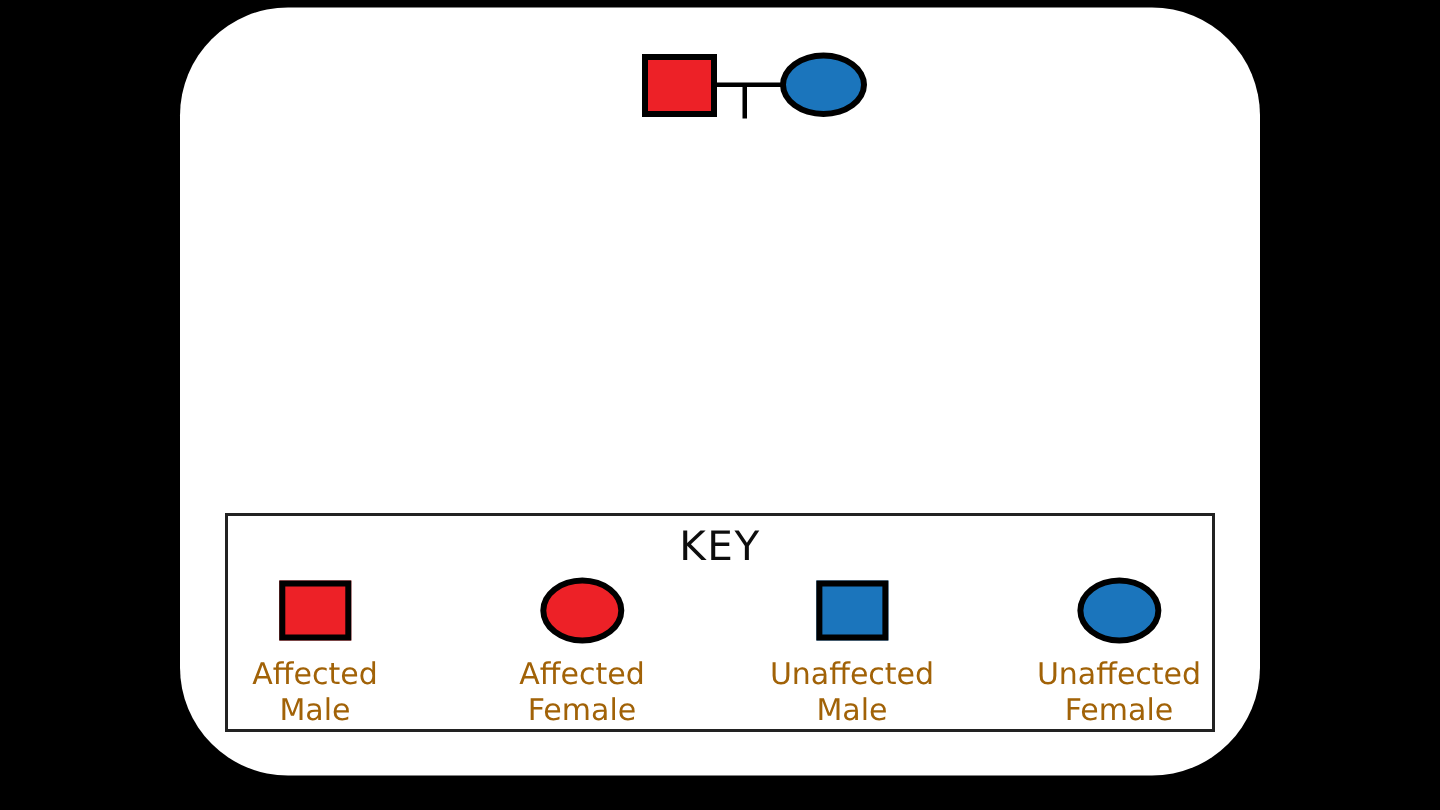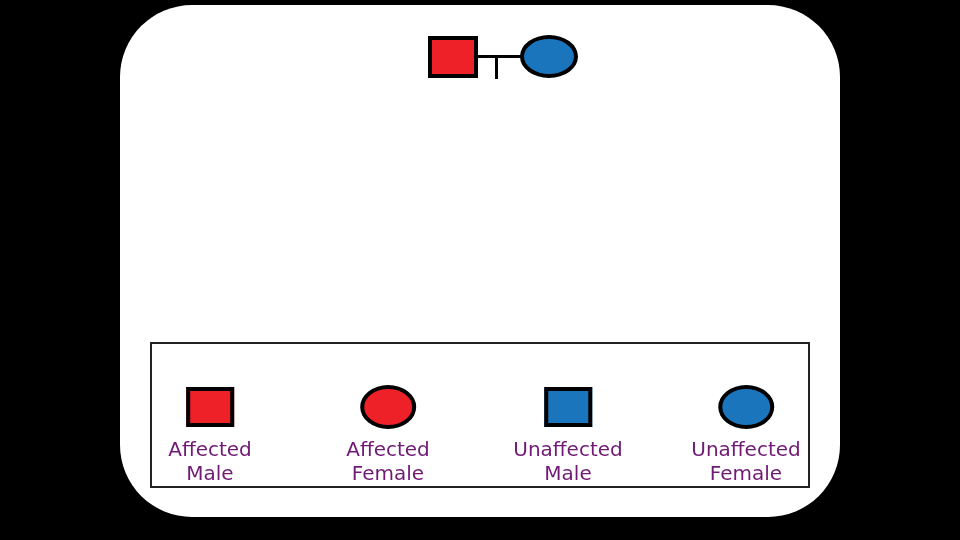--- a/index.html
+++ b/index.html
@@ -110,35 +110,36 @@
     width: 56px;
     height: 44px;
     border-radius: 50%;
   }
   .key-label {
     margin-top: 7px;
     font-size: 20px;
     line-height: 1.2;
     text-align: center;
     white-space: pre-line;
-    color: #701a75;
+    color: #a16207;
   }
 </style>
 </head>
 <body>
 
 <div class="stage">
   <div class="card">
 
     <div class="marriage-line"></div>
     <div class="descent-line"></div>
     <div class="sym couple-square" style="background-color: rgb(237, 33, 39);"></div>
     <div class="sym couple-ellipse" style="background-color: rgb(27, 117, 188);"></div>
 
     <div class="key-box">
+      <div class="key-title">KEY</div>
 
       <div class="key-item ki-0">
         <div class="key-sym-wrap">
           <div class="sym key-square" style="background-color: rgb(237, 33, 39);"></div>
         </div>
         <div class="key-label">Affected
 Male</div>
       </div>
 
       <div class="key-item ki-1">

